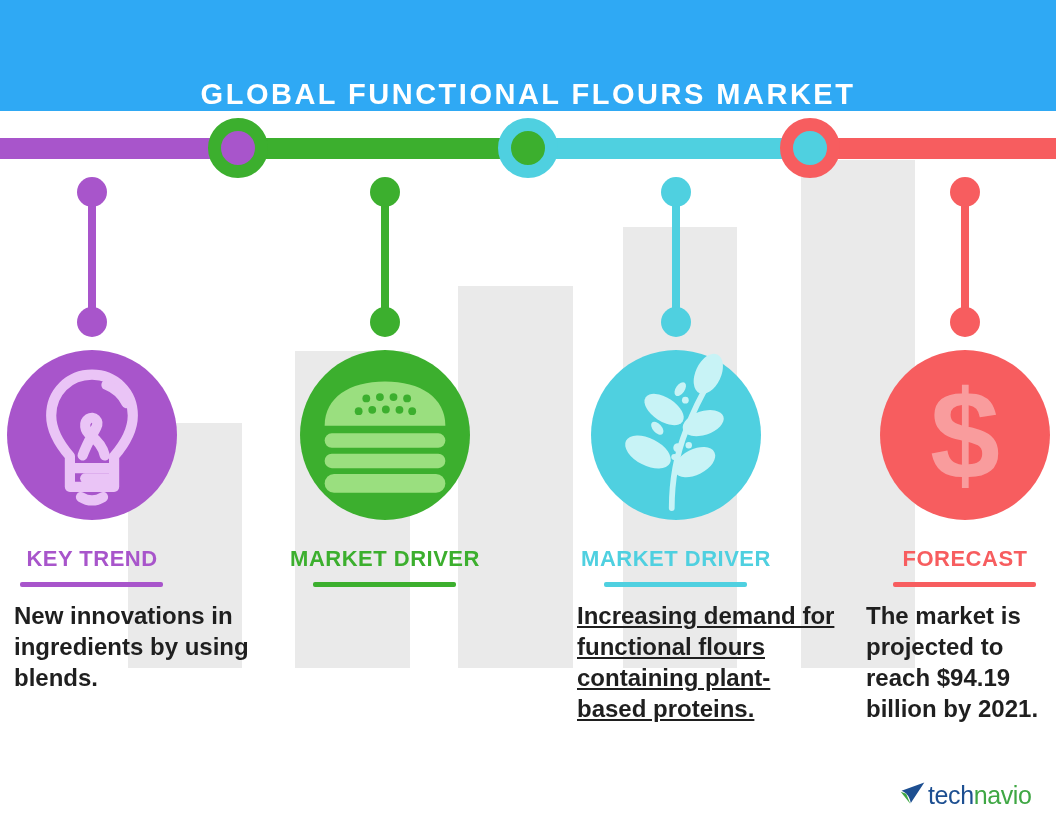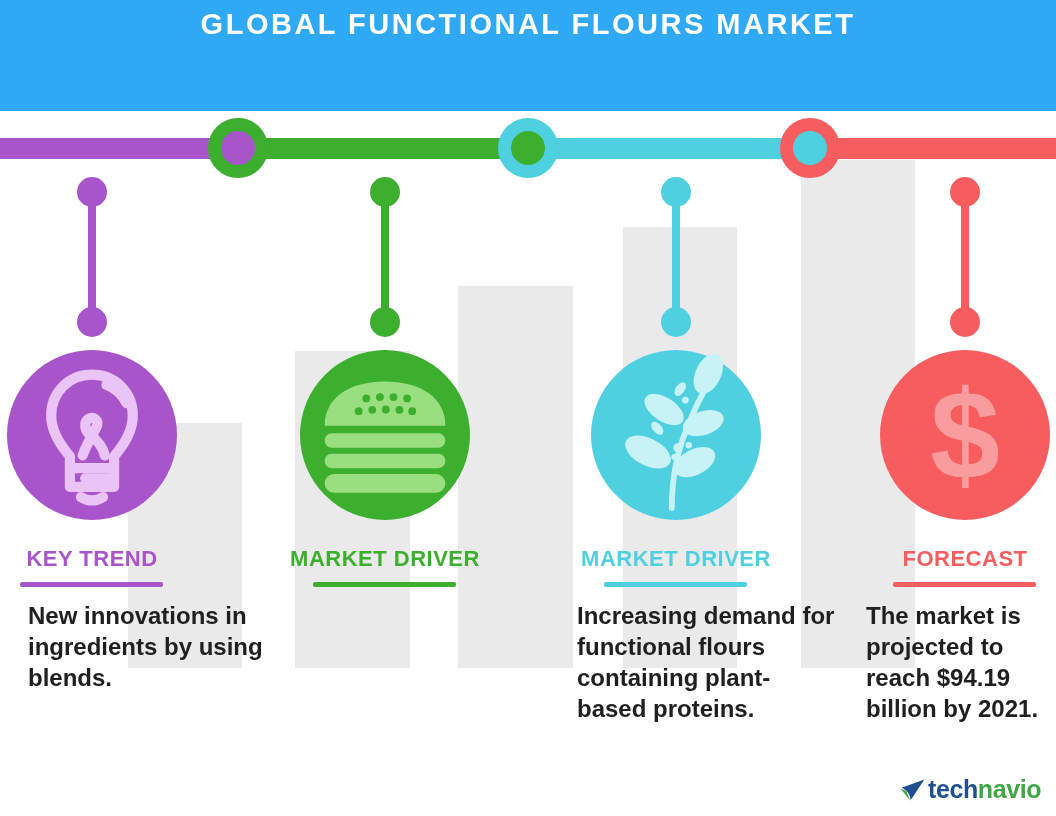--- a/index.html
+++ b/index.html
@@ -11,21 +11,21 @@
     background: #ffffff;
     overflow: hidden;
     font-family: "Liberation Sans", sans-serif;
   }
 
   
   .header {
     position: absolute; left: 0; top: 0;
     width: 1056px; height: 111px;
     background: #2FA9F4;
-    display: flex; align-items: flex-start; justify-content: center;
+    display: flex; align-items: flex-end; justify-content: center;
   }
   .header h1 {
     color: #ffffff;
     font-size: 29px;
     font-weight: 700;
     letter-spacing: 2.5px;
     padding-top: 8px;
     white-space: nowrap;
   }
 
@@ -102,32 +102,32 @@
   .c-cyan   .rule { background: #4FD0E0; }
   .c-red    .rule { background: #F75D5F; }
 
   
   .desc {
     position: absolute; top: 600px;
     color: #1F1F1F;
     font-size: 24px; font-weight: 700; line-height: 31px;
     white-space: pre-line;
   }
-  .desc.d1 { left: 28px;  width: 262px; }
+  .desc.d1 { left: 14px;  width: 262px; }
   .desc.d2 { left: 290px; width: 272px; }
-  .desc.d3 { left: 577px; width: 280px; }
+  .desc.d3 { left: 577px; width: 280px; text-decoration: underline; }
   .desc.d4 { left: 866px; width: 200px; }
 
   
   .brand {
     position: absolute; left: 899px; top: 775px;
     display: flex; align-items: center;
   }
   .brand .mark { display: block; margin-right: 2px; }
-  .brand .word { font-size: 25px; font-weight: 700; letter-spacing: -0.4px; }
+  .brand .word { font-size: 25px; font-weight: 400; letter-spacing: -0.4px; margin-top: 6px; }
   .brand .word .tech  { color: #1D4F91; }
   .brand .word .navio { color: #3FA744; }
 </style>
 </head>
 <body>
 
 <div class="canvas">
 
   <div class="header">
     <h1>GLOBAL FUNCTIONAL FLOURS MARKET</h1>

